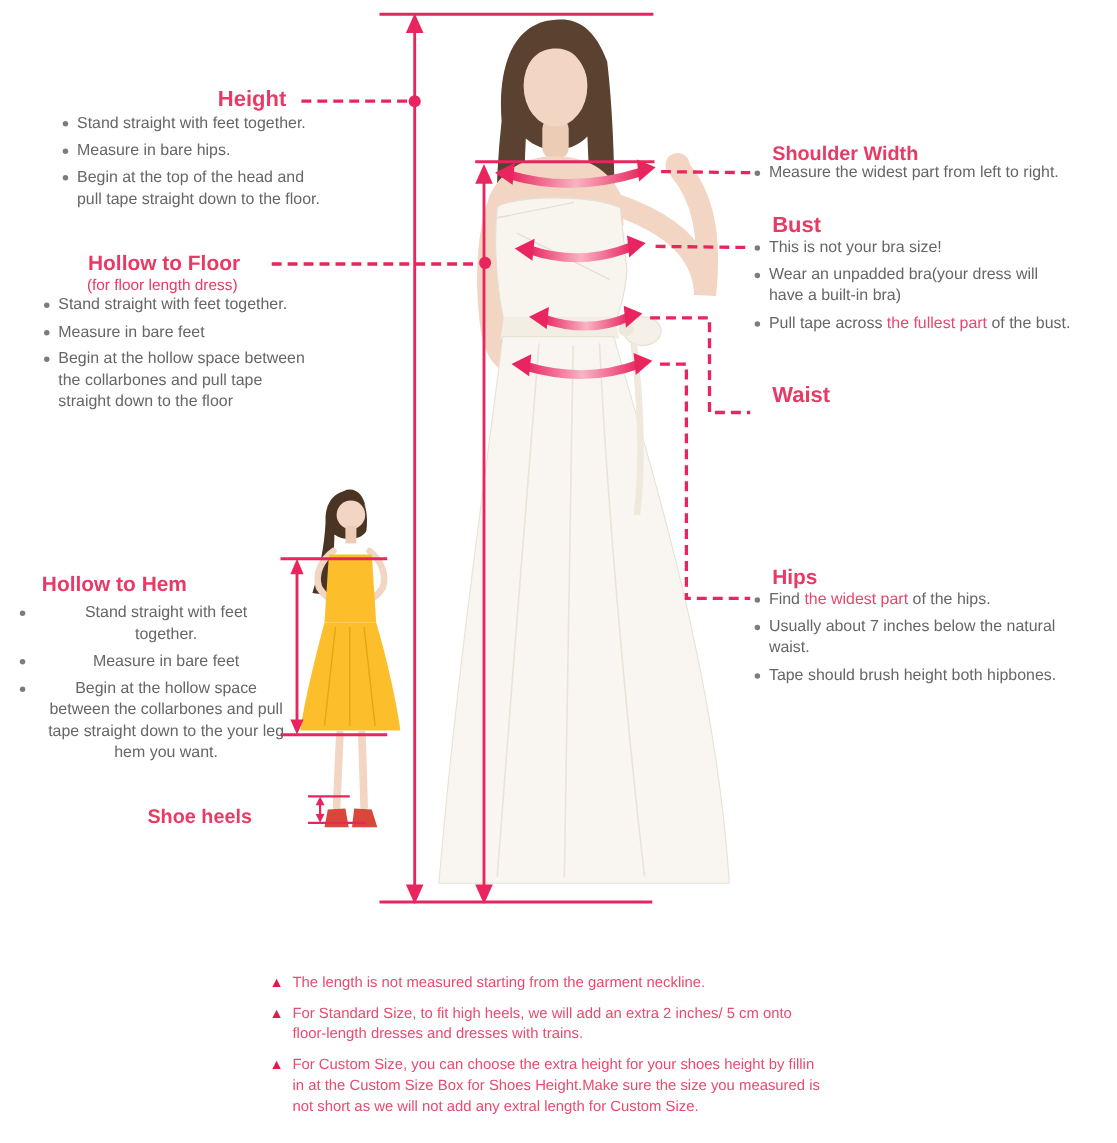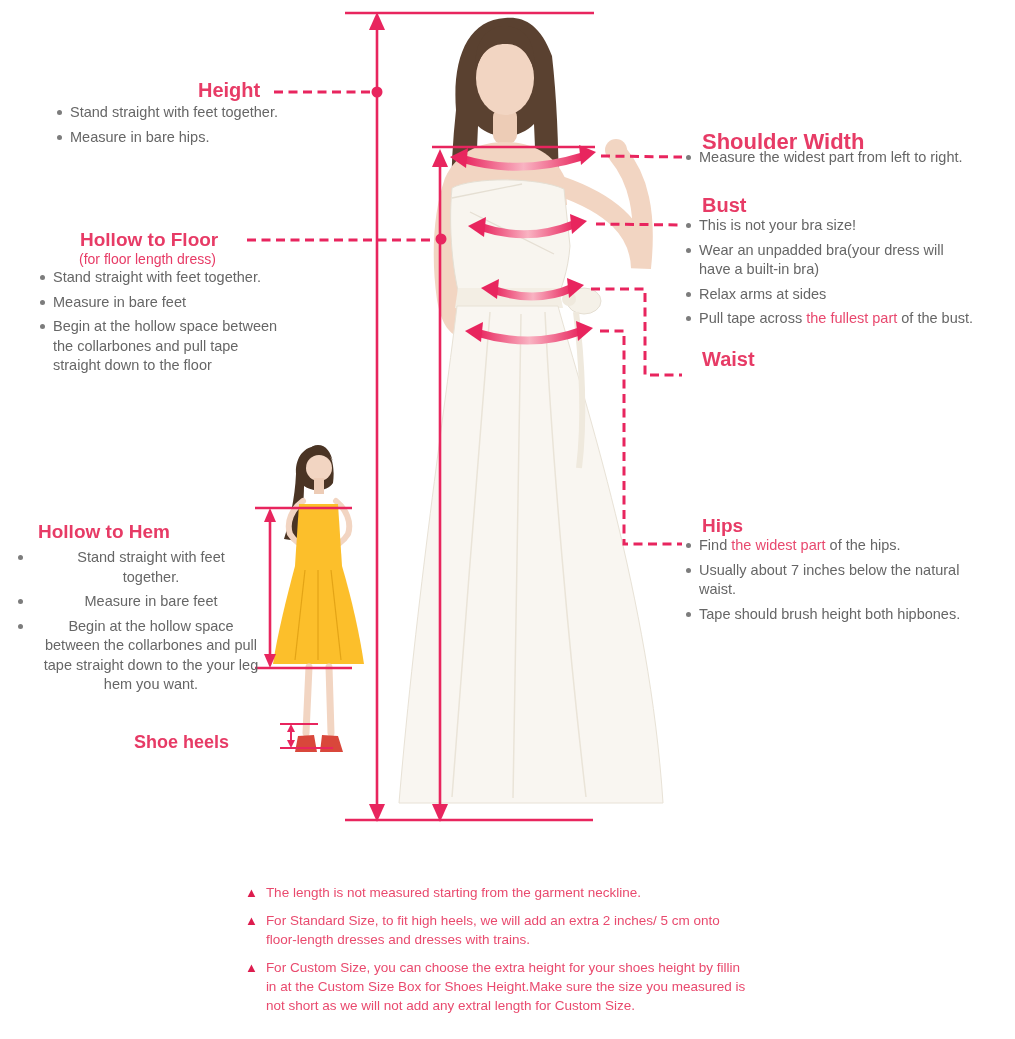--- a/index.html
+++ b/index.html
@@ -143,20 +143,22 @@
       <path d="M478,333 Q532,349 581,331" stroke="url(#ribbon)" stroke-width="8" fill="none"></path>
       <polygon points="465,331 483,322 481,342" fill="#e8255e"></polygon>
       <polygon points="593,328 576,321 578,341" fill="#e8255e"></polygon>
     </g>
   </svg>
 
   <div class="sec-title big" style="left:198px;top:79px;">Height</div>
   <ul class="bullets" style="left:55px;top:103px;width:290px;">
     <li><span>Stand straight with feet together.</span></li>
     <li><span>Measure in bare hips.</span></li>
+    <li><span>Begin at the top of the head and
+pull tape straight down to the floor.</span></li>
   </ul>
 
   <div class="sec-title" style="left:80px;top:229px;">Hollow to Floor</div>
   <div class="sec-sub" style="left:79px;top:251px;">(for floor length dress)</div>
   <ul class="bullets" style="left:38px;top:268px;width:300px;">
     <li><span>Stand straight with feet together.</span></li>
     <li><span>Measure in bare feet</span></li>
     <li><span>Begin at the hollow space between
 the collarbones and pull tape
 straight down to the floor</span></li>
@@ -168,31 +170,30 @@
 together.</span></li>
     <li><span>Measure in bare feet</span></li>
     <li><span>Begin at the hollow space
 between the collarbones and pull
 tape straight down to the your leg
 hem  you want.</span></li>
   </ul>
 
   <div class="sec-title" style="left:134px;top:732px;font-size:18px;">Shoe heels</div>
 
-  <div class="sec-title" style="left:702px;top:129px;font-size:22px;">Shoulder Width</div>
+  <div class="sec-title" style="left:702px;top:129px;font-size:18px;">Shoulder Width</div>
   <ul class="bullets" style="left:684px;top:148px;width:320px;">
     <li><span>Measure the widest part from left to right.</span></li>
   </ul>
 
   <div class="sec-title big" style="left:702px;top:194px;">Bust</div>
   <ul class="bullets" style="left:684px;top:216px;width:325px;">
     <li><span>This is not your bra size!</span></li>
     <li><span>Wear an unpadded bra(your dress will
 have a built-in bra)</span></li>
-    <li><span>Relax arms at sides</span></li>
     <li><span>Pull tape across </span><span class="hl">the fullest part</span><span> of the bust.</span></li>
   </ul>
 
   <div class="sec-title big" style="left:702px;top:348px;">Waist</div>
 
   <div class="sec-title" style="left:702px;top:515px;">Hips</div>
   <ul class="bullets" style="left:684px;top:536px;width:325px;">
     <li><span>Find </span><span class="hl">the widest part</span><span> of the hips.</span></li>
     <li><span>Usually about 7 inches below the natural
 waist.</span></li>

